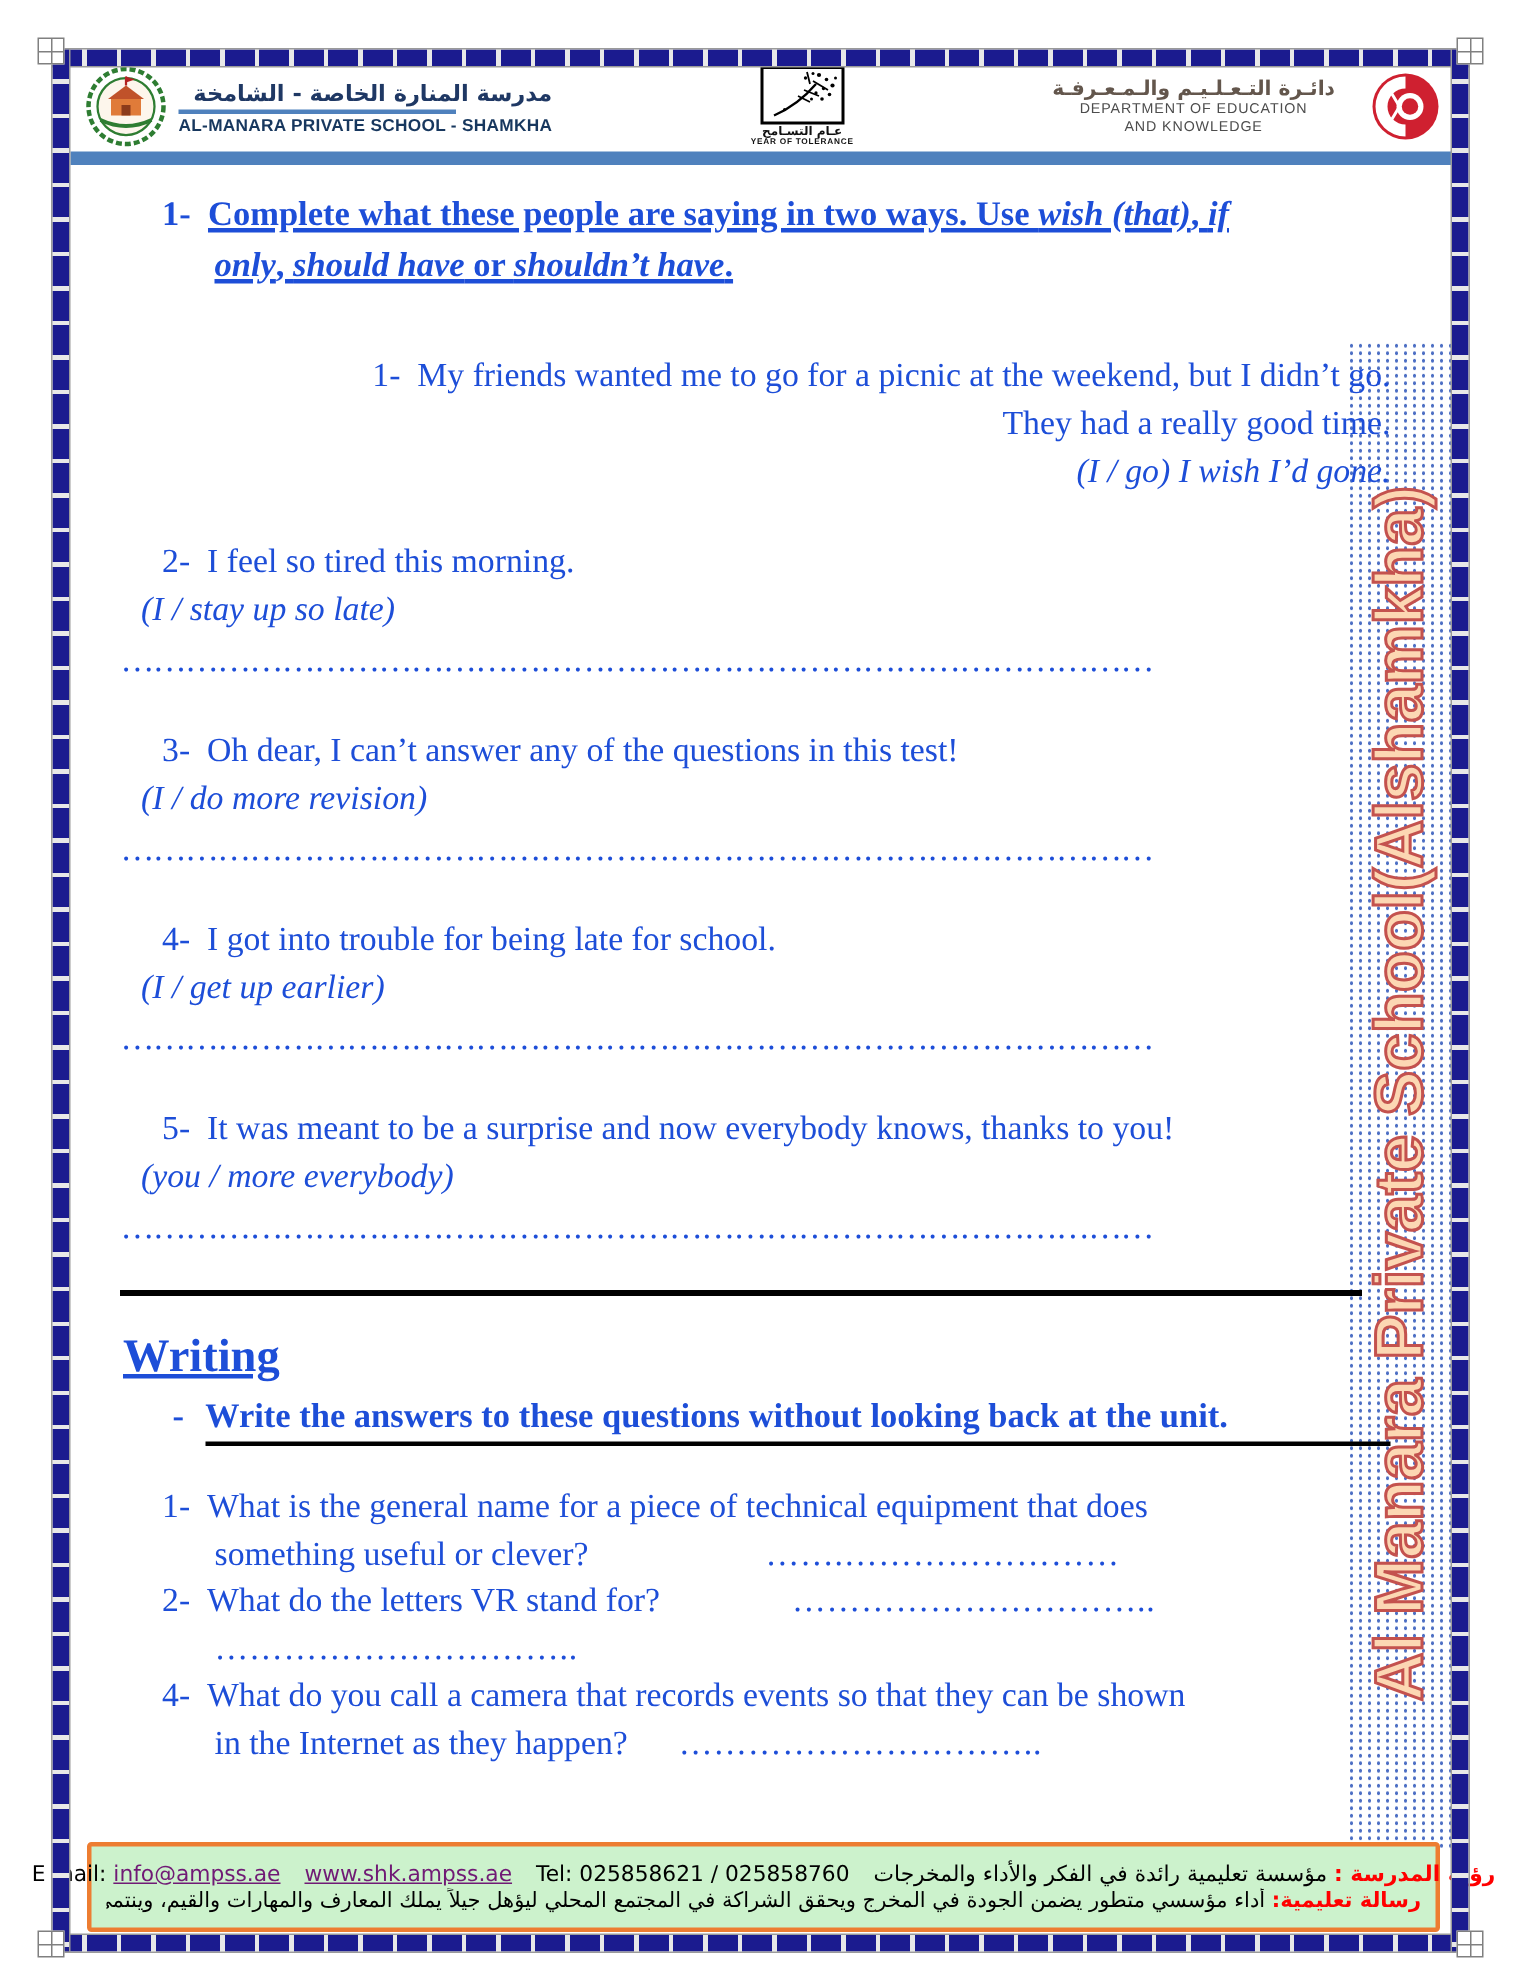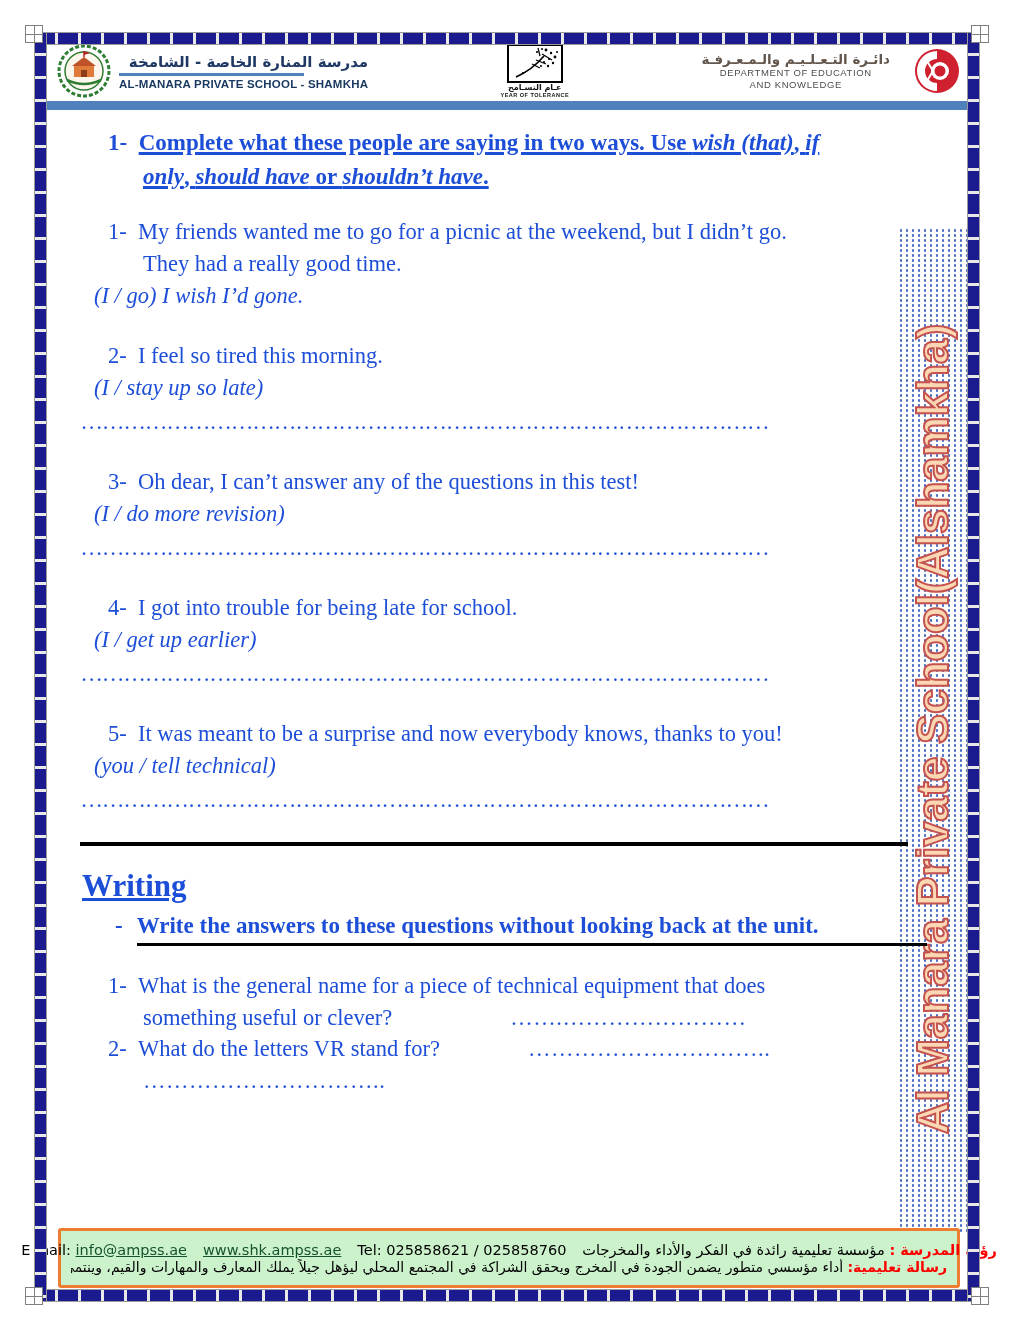--- a/index.html
+++ b/index.html
@@ -38,21 +38,21 @@
 
   
   .content { width:880px; padding-top:12px; font-size:22.5px; color:#1d4ed8; line-height:32px; }
   .title { padding-left:96px; text-indent:-35px; font-weight:bold; font-size:23px; line-height:34px; margin-top:4px; }
   .u { text-decoration:underline; text-decoration-thickness:2.5px; }
   .it { font-style:italic; }
   .q { padding-left:96px; text-indent:-35px; white-space:nowrap; }
   .cont { padding-left:96px; white-space:nowrap; }
   .cue { padding-left:47px; font-style:italic; }
   .dots-line { padding-left:35px; font-style:italic; white-space:nowrap; overflow:hidden; width:800px; letter-spacing:1.5px; margin-top:2px; }
-  .blk1 { margin-top:22px; }
+  .blk1 { margin-top:40px;text-align:right; }
   .blk { margin-top:28px; }
   .divider { margin:26px 0 0 33px; width:828px; border-top:4px solid #000; }
   .writing-h { margin:24px 0 0 35px; font-size:31px; font-weight:bold; }
   .writing-h span { text-decoration:underline; text-decoration-thickness:3px; }
   .instr { margin:8px 0 0 68px; display:flex; gap:14px; font-size:23px; font-weight:bold; }
   .instr-text { border-bottom:3px solid #000; padding-bottom:1px; width:792px; white-space:nowrap; overflow:hidden; }
   .wq { margin-top:24px; }
   .wq .q, .wq .cont { line-height:31.5px; }
   .qdots { letter-spacing:.5px; }
 
@@ -66,21 +66,21 @@
       color:#fcd7b3; -webkit-text-stroke:2px #c4524e; text-shadow:0 0 1px #c4524e; white-space:nowrap; }
 
   
   .footer { position:absolute; z-index:2; left:58px; top:1228px; width:902px; height:60px;
       background:#ccf2cc; border:3px solid #ed7d31; border-radius:3px;
       font-family:"DejaVu Sans", sans-serif; font-size:14.5px; color:#000;
       display:flex; flex-direction:column; justify-content:center; gap:1px; padding:2px 10px; }
   .f-line { display:flex; justify-content:center; align-items:baseline; gap:16px; white-space:nowrap; }
   .f-line2 { direction:rtl; text-align:center; font-size:14px; white-space:nowrap; overflow:hidden; }
   .red { color:#ff0000; font-weight:bold; }
-  .lnk { color:#14532d; text-decoration:underline; }
+  .lnk { color:#701a75; text-decoration:underline; }
   .ar { font-family:"DejaVu Sans", sans-serif; direction:rtl; unicode-bidi:isolate; }
 </style>
 </head>
 <body>
 
 <div class="page">
 
   <div class="b-bar b-h b-top"></div>
   <div class="b-bar b-h b-bottom"></div>
   <div class="b-bar b-v b-left"></div>
@@ -182,21 +182,21 @@
       </div>
 
       <div class="blk">
         <div class="q"><span>4-</span>&nbsp;&nbsp;<span>I got into trouble for being late for school.</span></div>
         <div class="cue">(I / get up earlier)</div>
         <div class="dots-line">……………………………………………………………………………………</div>
       </div>
 
       <div class="blk">
         <div class="q"><span>5-</span>&nbsp;&nbsp;<span>It was meant to be a surprise and now everybody knows, thanks to you!</span></div>
-        <div class="cue">(you / tell technical)</div>
+        <div class="cue">(you / more everybody)</div>
         <div class="dots-line">……………………………………………………………………………………</div>
       </div>
 
       <div class="divider"></div>
 
       <div class="writing-h"><span>Writing</span></div>
       <div class="instr">
         <span>-</span>
         <span class="instr-text">Write the answers to these questions without looking back at the unit.</span>
       </div>
@@ -204,20 +204,24 @@
       <div class="wq">
         <div>
           <div class="q"><span>1-</span>&nbsp;&nbsp;<span>What is the general name for a piece of technical equipment that does</span></div>
           <div class="cont"><span>something useful or clever?</span><span class="qdots" style="margin-left:118px">…….……………………</span></div>
         </div>
         <div>
           <div class="q"><span>2-</span>&nbsp;&nbsp;<span>What do the letters VR stand for?</span><span class="qdots" style="margin-left:88px">…………………………..</span></div>
         </div>
         <div>
           <div class="cont"><span class="qdots">…………………………..</span></div>
+        </div>
+        <div>
+          <div class="q"><span>4-</span>&nbsp;&nbsp;<span>What do you call a camera that records events so that they can be shown</span></div>
+          <div class="cont"><span>in the Internet as they happen?</span><span class="qdots" style="margin-left:34px">…………………………..</span></div>
         </div>
       </div>
     </div>
   </div>
 
   <div class="footer">
     <div class="f-line">
       <span><span>E mail:</span> <a class="lnk" href="#">info@ampss.ae</a></span>
       <a class="lnk" href="#">www.shk.ampss.ae</a>
       <span>Tel: 025858621 / 025858760</span>

